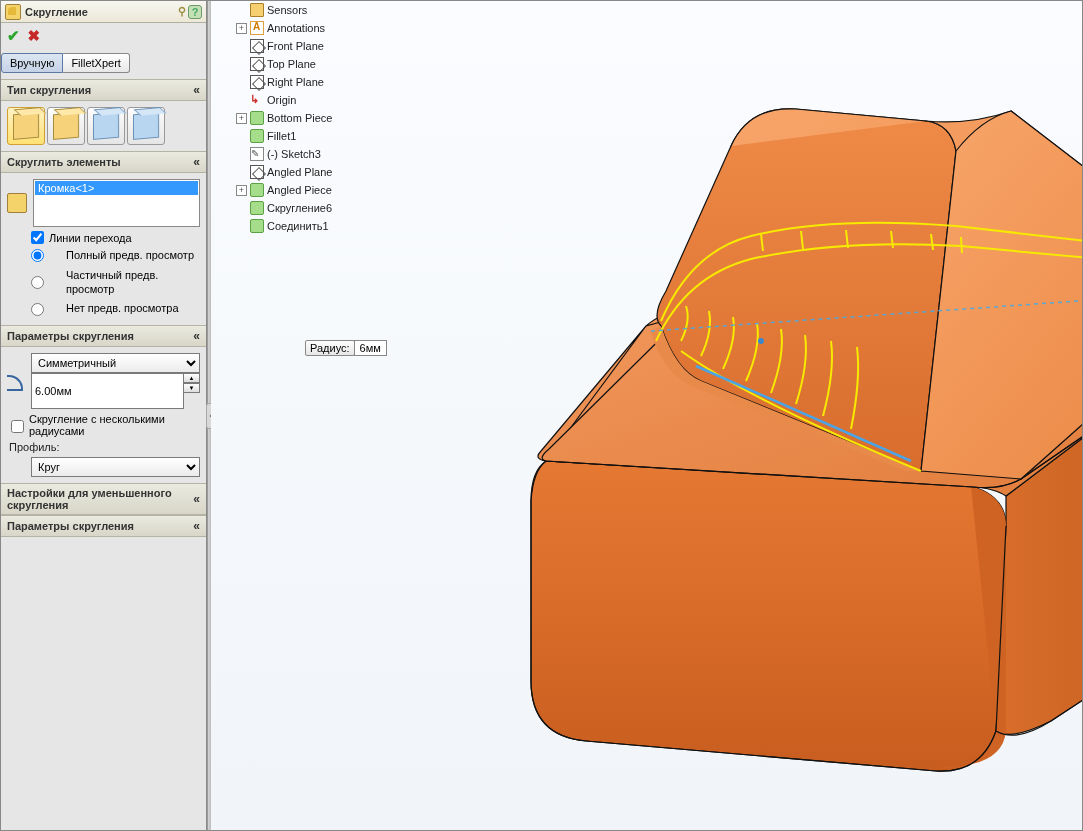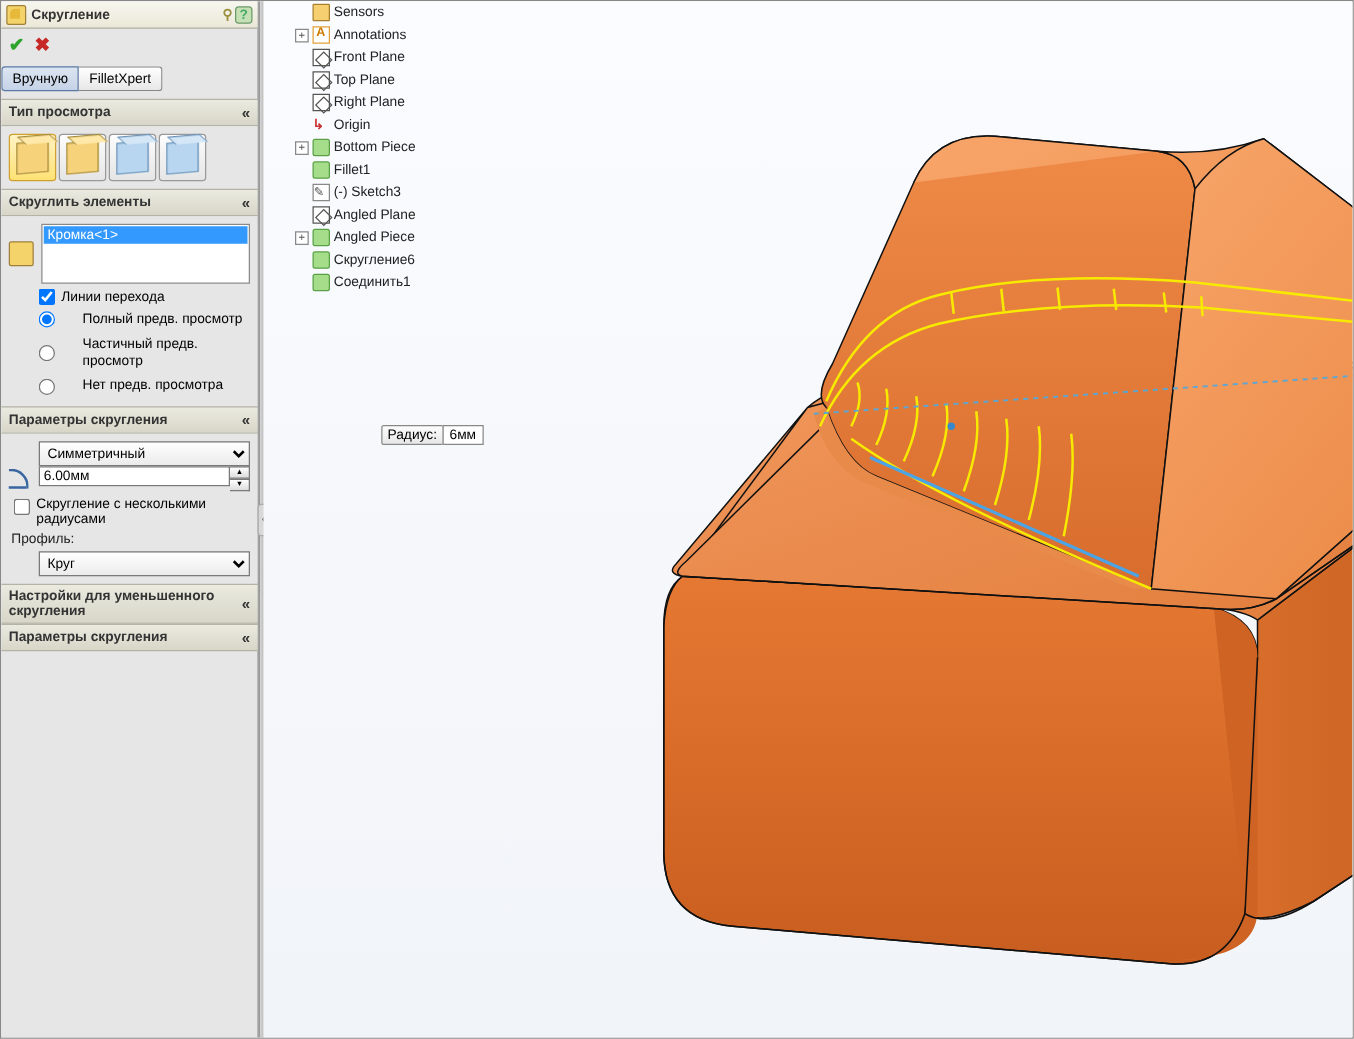--- a/index.html
+++ b/index.html
@@ -51,21 +51,21 @@
 .radio-row { display:flex; align-items:center; gap:22px; padding:3px 0 3px 24px; }
 .radio-row label { line-height:1.25; }
 
 
 .param-row { display:flex; align-items:flex-start; gap:6px; margin-bottom:0; }
 .param-row select, select.wide { flex:1; border:1px solid #7a7a7a; background:linear-gradient(#fff,#ebebeb); height:20px; padding:0 2px; }
 .rad-icon { width:18px; height:18px; position:relative; }
 .rad-icon::before{content:"";position:absolute;border:2px solid #3a66a0;border-left:none;border-bottom:none;width:14px;height:14px;border-radius:0 14px 0 0;left:0;top:2px;}
 .rad-icon::after{content:"";position:absolute;width:14px;height:2px;background:#3a66a0;left:0;top:16px;}
 .spinner { display:flex; flex:1; }
-.spinner input { flex:1; border:1px solid #7a7a7a; height:16px; padding:0 3px; }
+.spinner input { flex:1; border:1px solid #7a7a7a; height:36px; padding:0 3px; }
 .spinner .spins { width:16px; display:flex; flex-direction:column; }
 .spinner .spins div { height:10px; border:1px solid #7a7a7a; border-left:none; background:linear-gradient(#fff,#ddd); text-align:center; font-size:6px; line-height:8px; cursor:pointer;}
 
 .simple-label{ padding:2px 0 4px 2px; color:#222;}
 
 
 .right-area { flex:1; position:relative; display:flex; background:#fff; }
 .splitter { width:4px; background:linear-gradient(90deg,#d4d4d4,#bcbcbc); border-left:1px solid #9a9a9a; cursor:col-resize; position:relative;}
 .splitter::after{content:"‹";position:absolute;top:50%;left:-2px;width:8px;height:24px;transform:translateY(-50%);background:#d8d8d8;border:1px solid #aaa;border-radius:3px;text-align:center;line-height:22px;color:#666;}
 .viewport { flex:1; position:relative; overflow:hidden; background:linear-gradient(#fafcff,#f1f4f8); }
@@ -112,21 +112,21 @@
     <span class="ok-check">✔</span>
     <span class="cancel-x">✖</span>
   </div>
 
   <div class="mode-tabs">
     <button class="active">Вручную</button>
     <button>FilletXpert</button>
   </div>
 
   <div class="section-header">
-    <span class="title">Тип просмотра</span>
+    <span class="title">Тип скругления</span>
       <span class="chev">«</span>
   </div>
   <div class="section-body">
     <div class="fillet-types">
       <div class="fillet-type active">
           <div class="ft-cube"></div>
         </div>
       <div class="fillet-type">
           <div class="ft-cube"></div>
         </div>
@@ -184,21 +184,21 @@
     <div class="param-row">
       <span class="rad-icon"></span>
       <div class="spinner">
         <input type="text" value="6.00мм" style="">
         <div class="spins">
             <div>▲</div>
             <div>▼</div>
           </div>
       </div>
     </div>
-    <div class="chk-row" style="padding-left:4px; align-items:flex-start;">
+    <div class="chk-row" style="padding-left:4px; align-items:center;">
       <input type="checkbox" style="margin-top: 2px;">
       <label>Скругление с несколькими радиусами</label>
     </div>
     <div class="simple-label">Профиль:</div>
     <div class="param-row">
       <span style="width:18px"></span>
       <select class="wide">
         <option>Круг</option>
       </select>
     </div>

